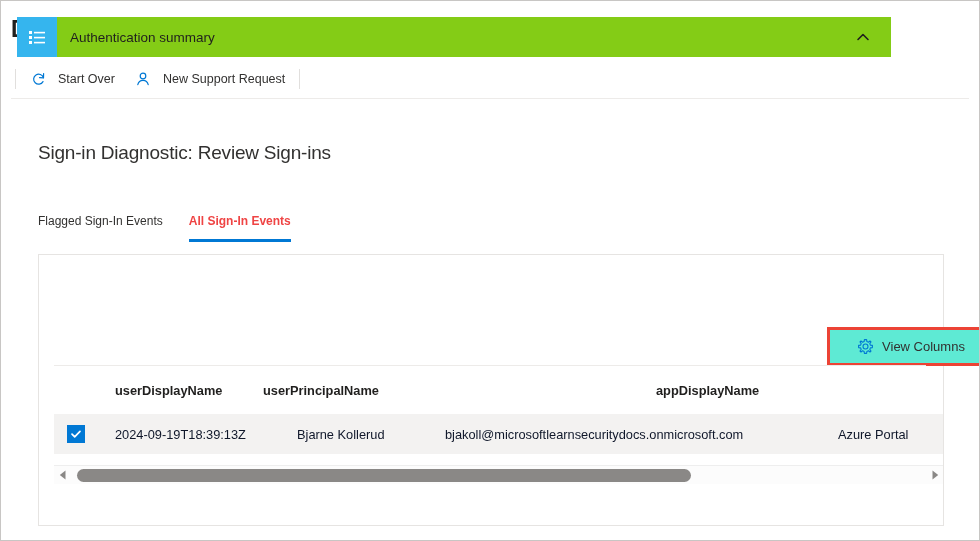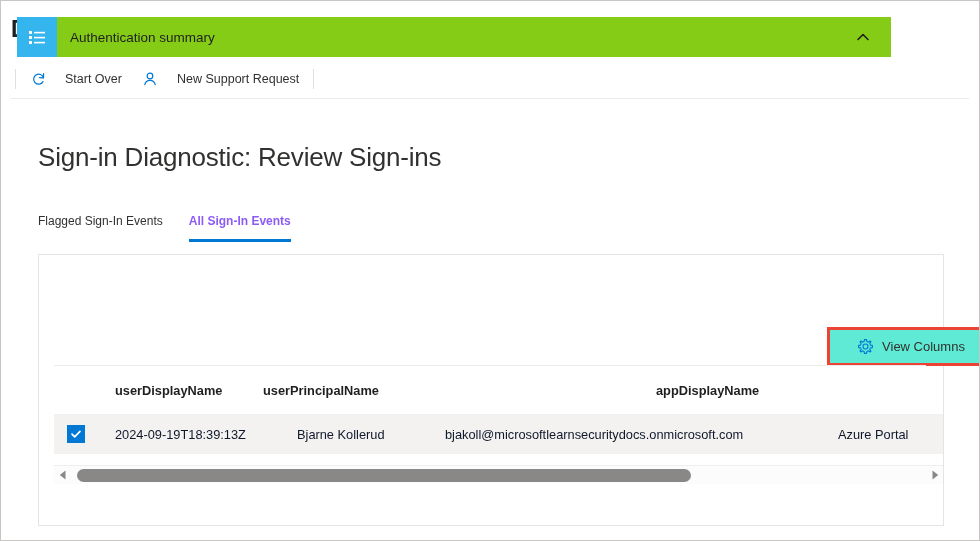--- a/index.html
+++ b/index.html
@@ -49,41 +49,41 @@
     position: absolute;
     left: 10px; top: 58px; width: 958px; height: 40px;
     display: flex; align-items: center;
     border-bottom: 1px solid #edebe9;
   }
   .cmd-sep {
     width: 1px; height: 20px; background: #e1dfdd;
     margin: 0 4px;
   }
   .cmd-btn {
-    display: flex; align-items: center; gap: 18px;
+    display: flex; align-items: center; gap: 11px;
     height: 32px; padding: 0 10px;
     cursor: pointer;
     white-space: nowrap;
   }
   .cmd-label {
     font-size: 12.5px;
     color: #323130;
   }
   .cmd-ico {
     width: 17px; height: 17px;
     display: flex; align-items: center; justify-content: center;
     color: #0078d4;
   }
   .cmd-ico svg { display: block; }
 
   
   .page-title {
     position: absolute;
     left: 37px; top: 141px;
-    font-size: 26px;
+    font-size: 19px;
     font-weight: 300;
     color: #323130;
     letter-spacing: -0.2px;
     white-space: nowrap;
   }
 
   
   .pivot {
     position: absolute;
     left: 37px; top: 203px;
@@ -95,21 +95,21 @@
     height: 34px;
     display: flex; align-items: center;
     margin-right: 26px;
     cursor: pointer;
     font-size: 12px;
     color: #323130;
     white-space: nowrap;
   }
   .pivot-item.active {
     font-weight: 700;
-    color: #8b5cf6;
+    color: #ef4444;
   }
   .pivot-item.active::after {
     content: "";
     position: absolute;
     left: 0; right: 0; bottom: -4px;
     height: 3px;
     background: #0078d4;
   }
 
   

